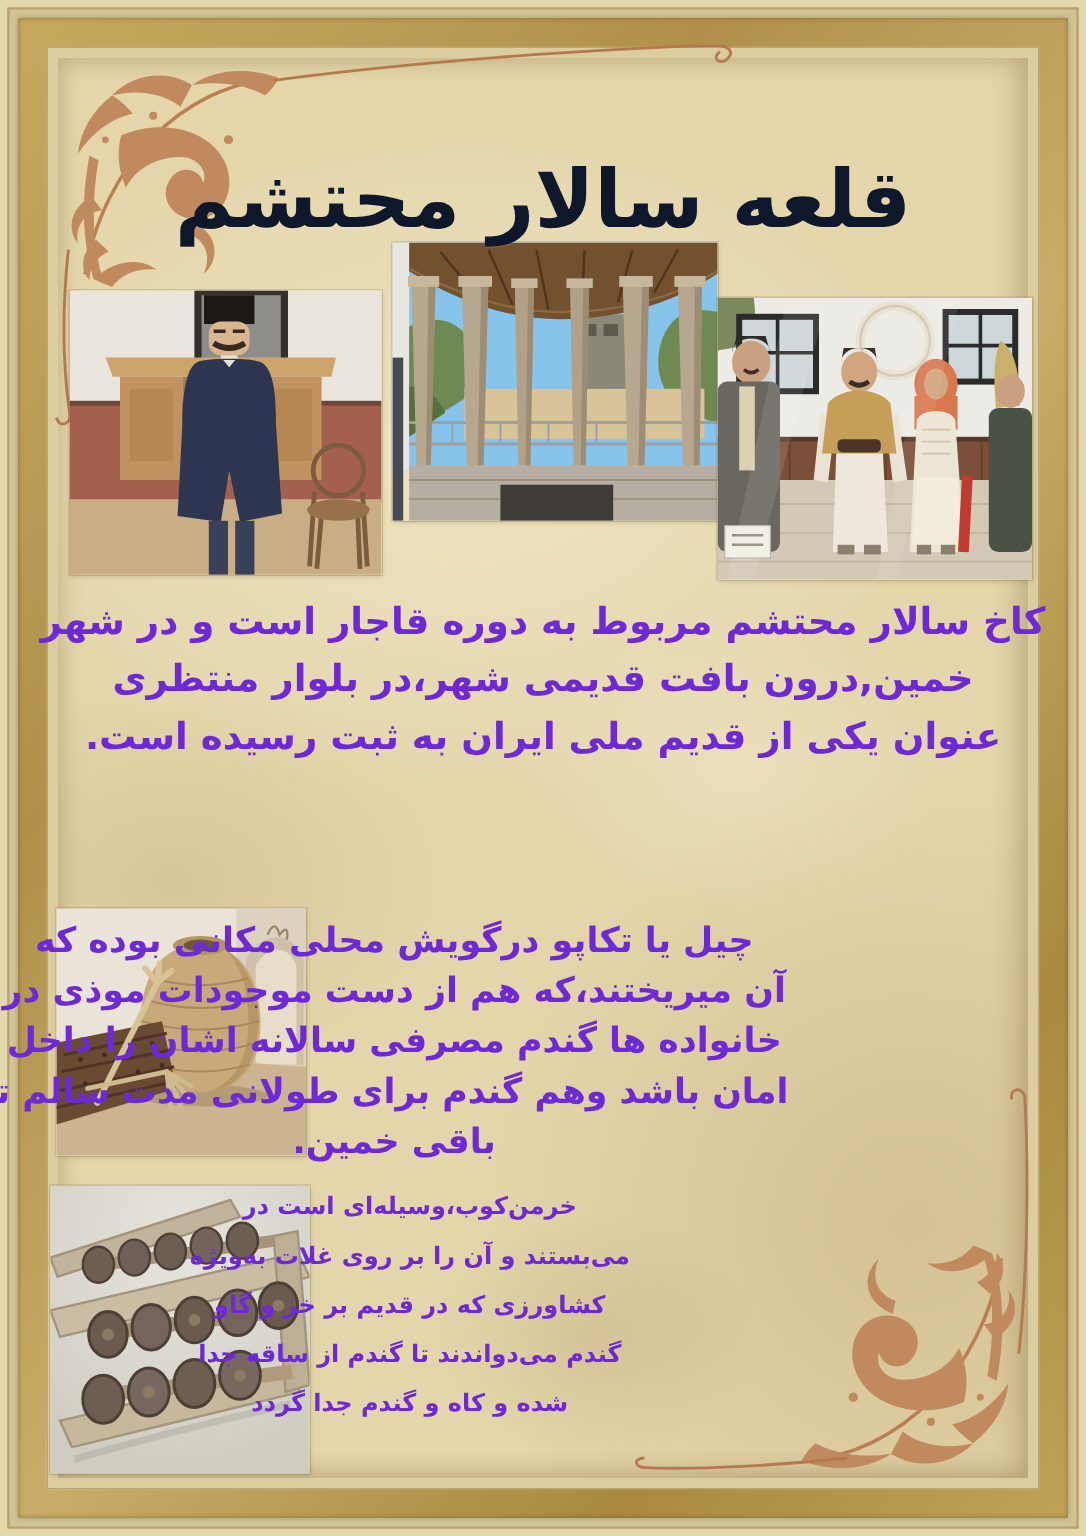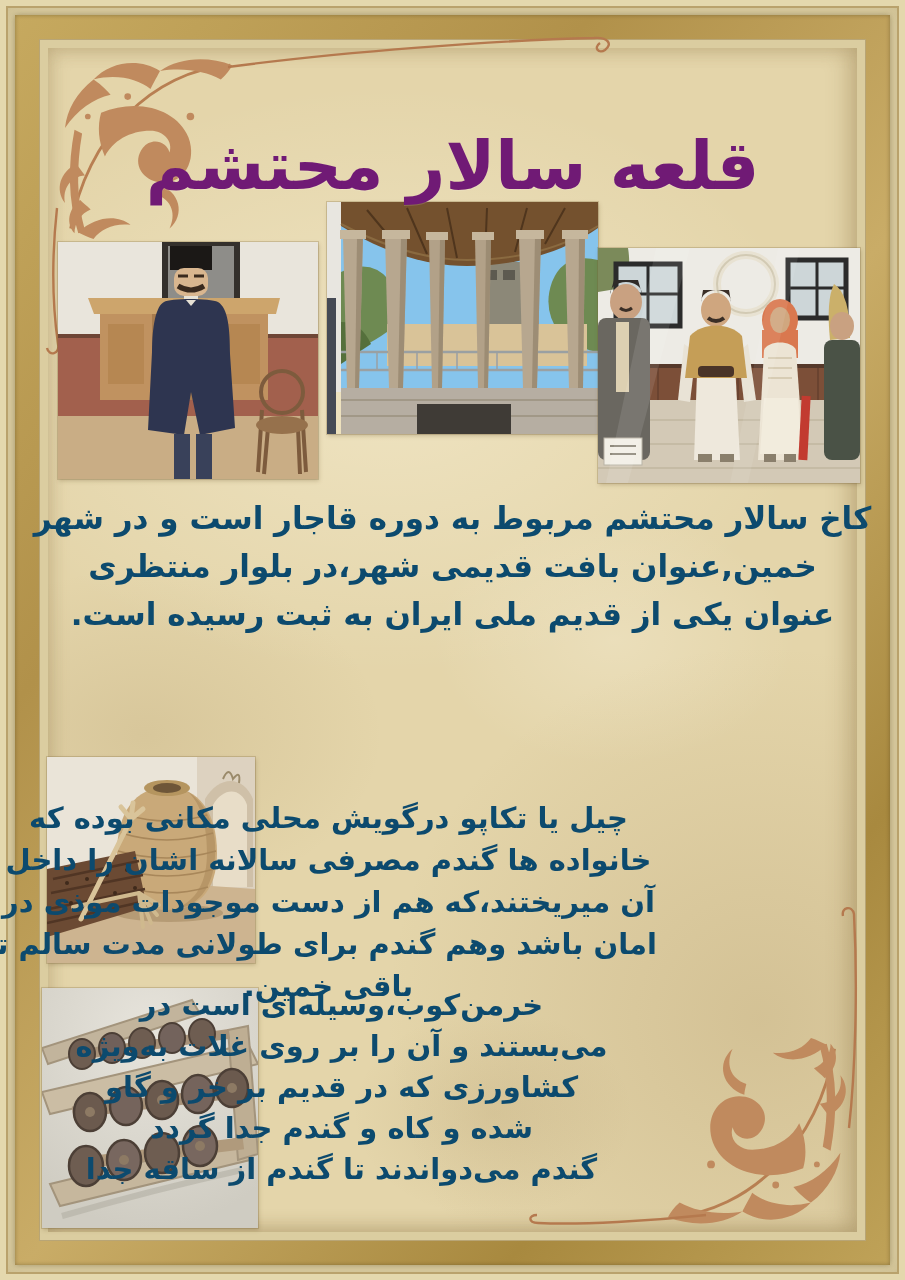--- a/index.html
+++ b/index.html
@@ -23,26 +23,26 @@
       radial-gradient(340px 240px at 12% 58%, rgba(140,110,60,.14), transparent 70%),
       radial-gradient(260px 180px at 70% 50%, rgba(255,250,235,.25), transparent 70%),
       radial-gradient(200px 150px at 55% 90%, rgba(135,105,55,.12), transparent 70%),
       #e4d5aa;
     box-shadow:inset -12px 0 20px rgba(120,92,42,.22), inset 0 -8px 16px rgba(120,92,42,.16), inset 8px 6px 16px rgba(120,92,42,.10);
   }
   
   .orn-layer{position:absolute;inset:0;z-index:1;pointer-events:none;}
   .photo{position:absolute;z-index:2;box-shadow:0 0 0 1px rgba(125,100,55,.25),1px 2px 4px rgba(90,70,30,.25);}
   .photo svg{display:block;}
-  .txt{position:absolute;z-index:3;color:#0c4a6e;font-weight:bold;text-align:center;direction:rtl;}
-  .title{left:0;right:0;top:66px;font-size:67px;line-height:1.25;color:#701a75;
+  .txt{position:absolute;z-index:3;color:#6d28d9;font-weight:bold;text-align:center;direction:rtl;}
+  .title{left:0;right:0;top:66px;font-size:67px;line-height:1.25;color:#0f172a;
     text-shadow:0 1px 0 rgba(255,255,255,.15);}
   .p-intro{left:20px;right:20px;top:494px;font-size:31px;line-height:48px;}
-  .p-chil{left:0px;right:248px;top:762px;font-size:29px;line-height:42px;margin-top:35px;}
-  .p-thresh{left:40px;right:262px;top:985px;font-size:29px;line-height:41px;}
+  .p-chil{left:0px;right:248px;top:762px;font-size:29px;line-height:42px;}
+  .p-thresh{left:40px;right:262px;top:985px;font-size:20px;line-height:41px;}
   .line{white-space:nowrap;}
 </style>
 </head>
 <body>
 
 <div class="mat-outer"></div>
 <div class="band-gold"></div>
 <div class="mat-inner"></div>
 <div class="parchment"></div>
 
@@ -323,31 +323,31 @@
         <circle cx="158" cy="158" r="5" fill="#8d7a64"></circle>
     </g>
     <path d="M20,228 q90,-26 180,-46" stroke="#b3afa4" stroke-width="6" fill="none" opacity=".6"></path>
   </svg>
 </div>
 
 <h1 class="txt title" style="top:80px">قلعه سالار محتشم</h1>
 
 <div class="txt p-intro">
   <div class="line">کاخ سالار محتشم مربوط به دوره قاجار است و در شهر</div>
-  <div class="line">خمین,عنوان بافت قدیمی شهر،در بلوار منتظری</div>
+  <div class="line">خمین,درون بافت قدیمی شهر،در بلوار منتظری</div>
   <div class="line">عنوان یکی از قدیم ملی ایران به ثبت رسیده است.</div>
 </div>
 
 <div class="txt p-chil">
   <div class="line">چیل یا تکاپو درگویش محلی  مکانی بوده که</div>
+  <div class="line">آن میریختند،که هم از دست موجودات موذی در</div>
   <div class="line">خانواده ها گندم مصرفی سالانه اشان را داخل</div>
-  <div class="line">آن میریختند،که هم از دست موجودات موذی در</div>
   <div class="line">امان باشد وهم گندم برای طولانی مدت سالم تر</div>
   <div class="line">باقی خمین.</div>
 </div>
 
 <div class="txt p-thresh">
   <div class="line">خرمن‌کوب،وسیله‌ای است در</div>
   <div class="line">می‌بستند و آن را بر روی غلات به‌ویژه</div>
   <div class="line">کشاورزی که در قدیم بر خر و گاو</div>
+  <div class="line">گندم می‌دواندند تا گندم از ساقه جدا</div>
   <div class="line">شده و کاه و گندم جدا گردد</div>
-  <div class="line">گندم می‌دواندند تا گندم از ساقه جدا</div>
 </div>
 
 </body></html>

